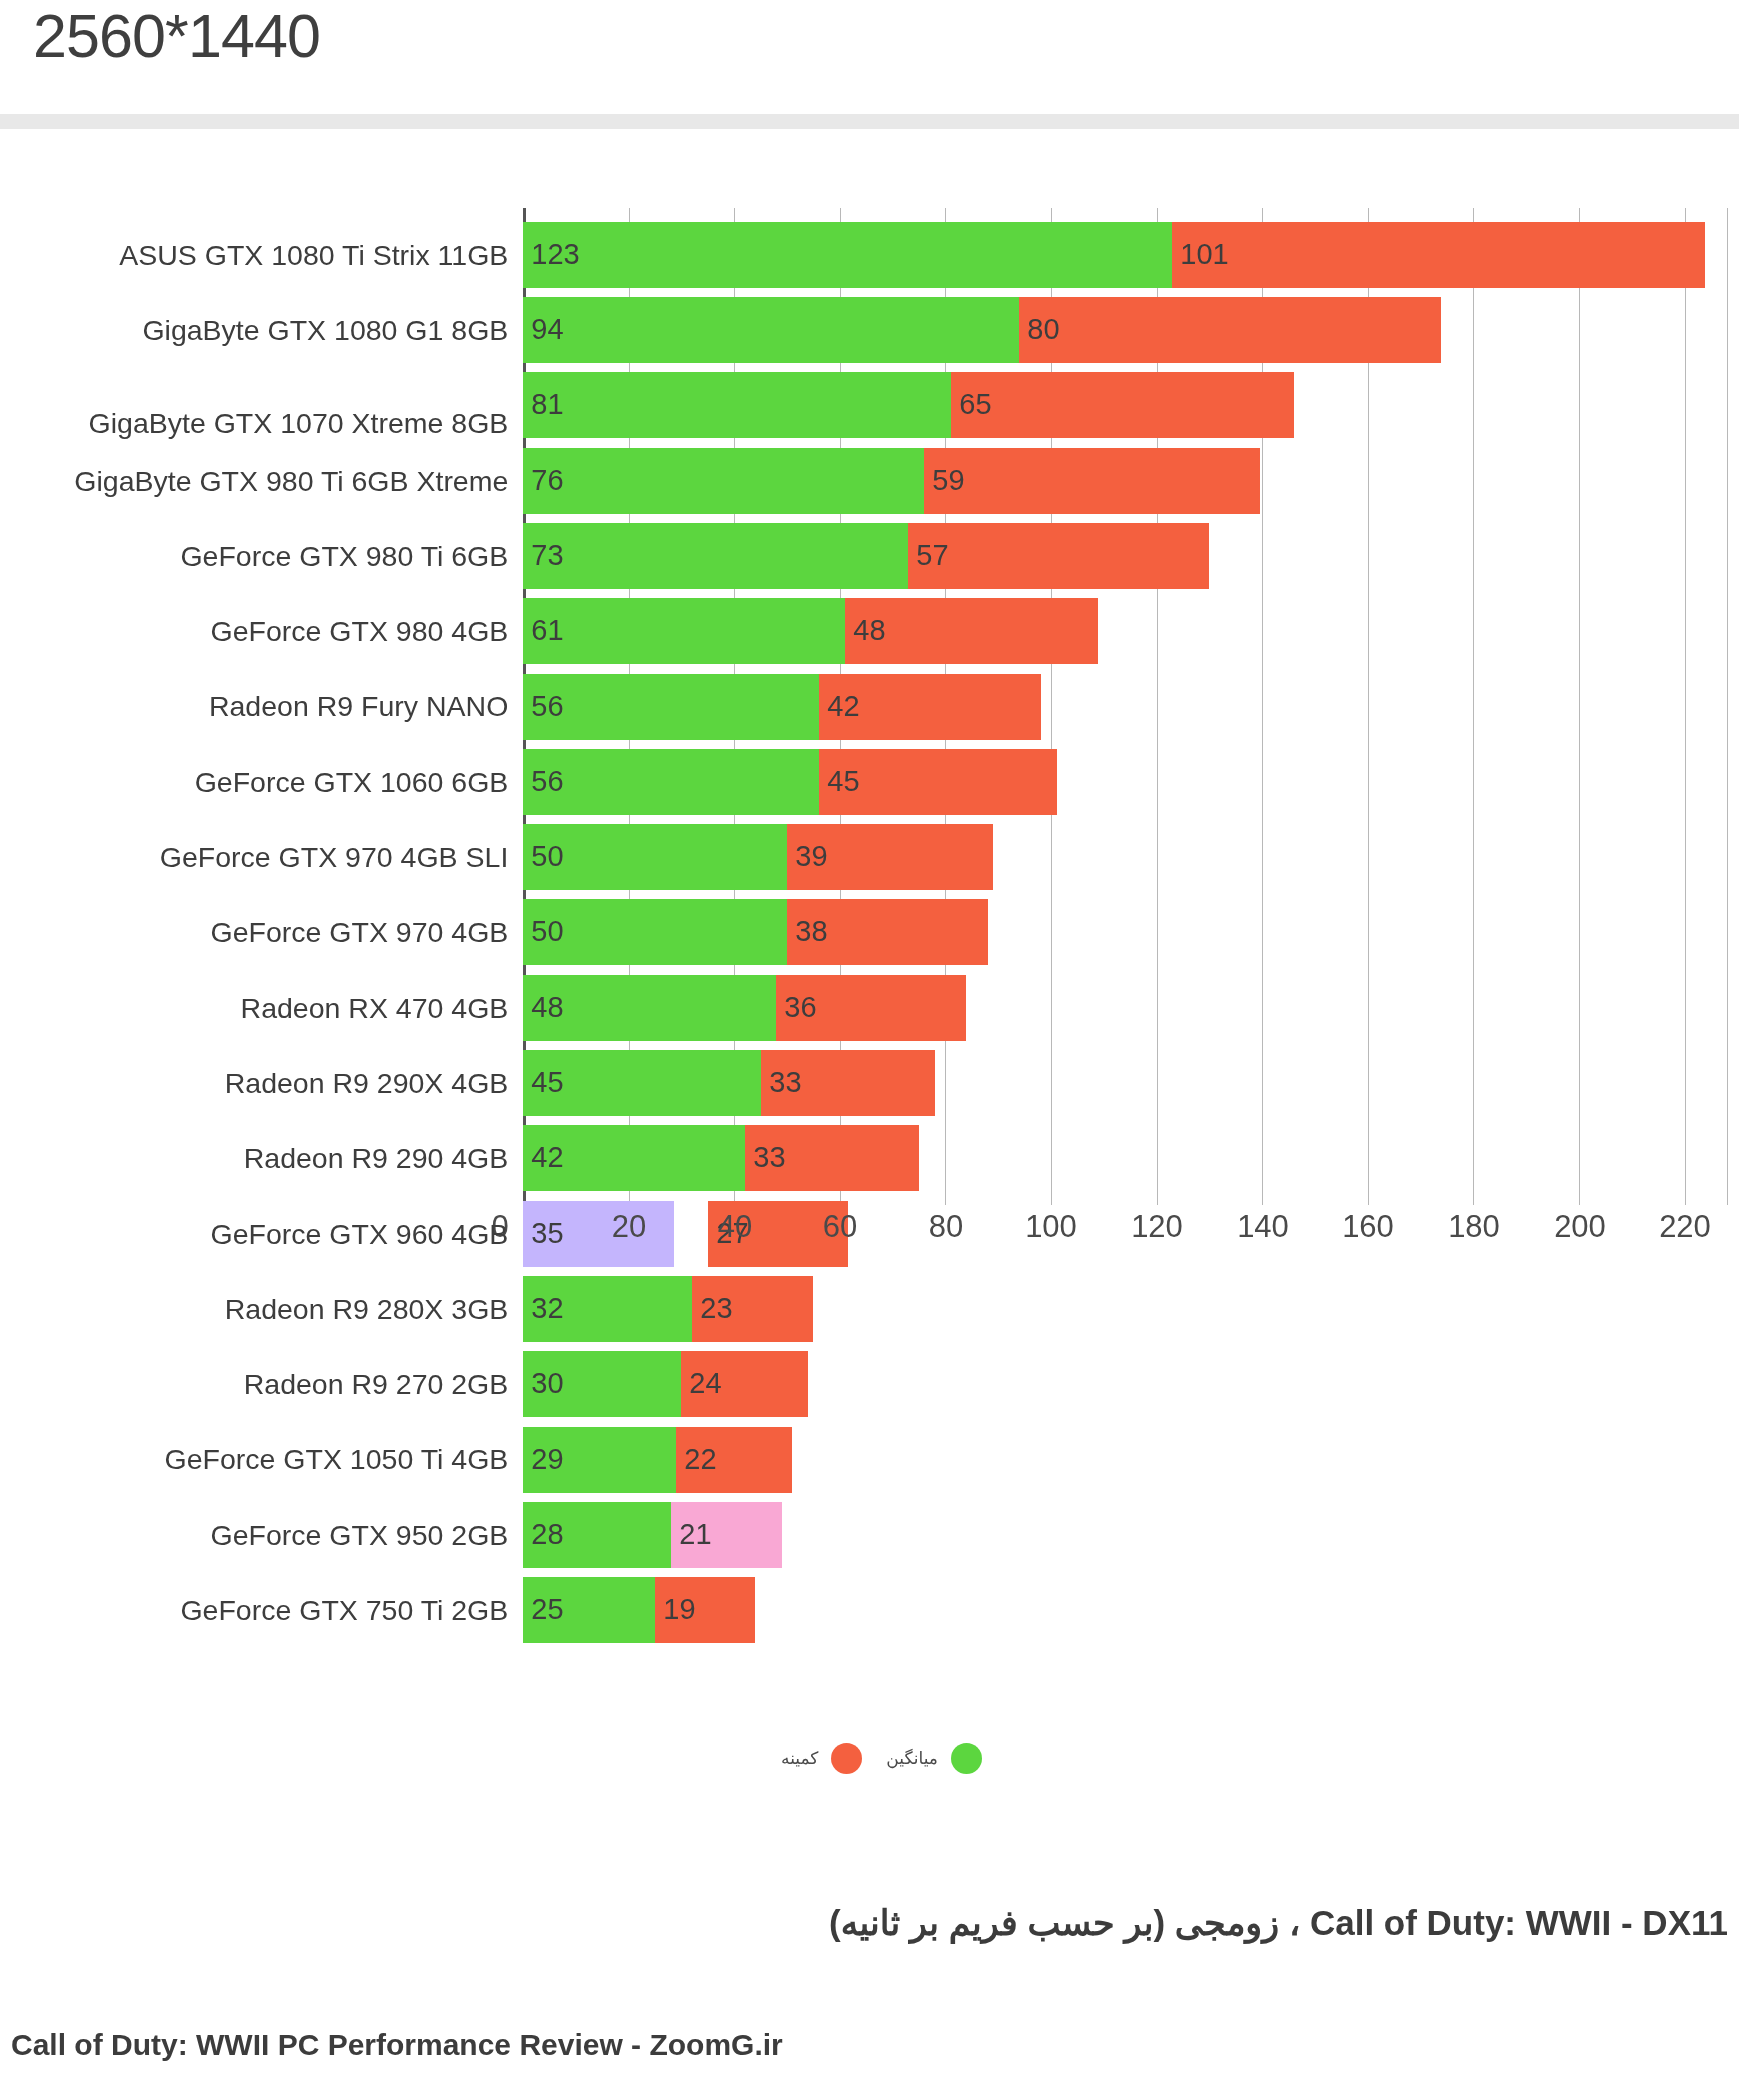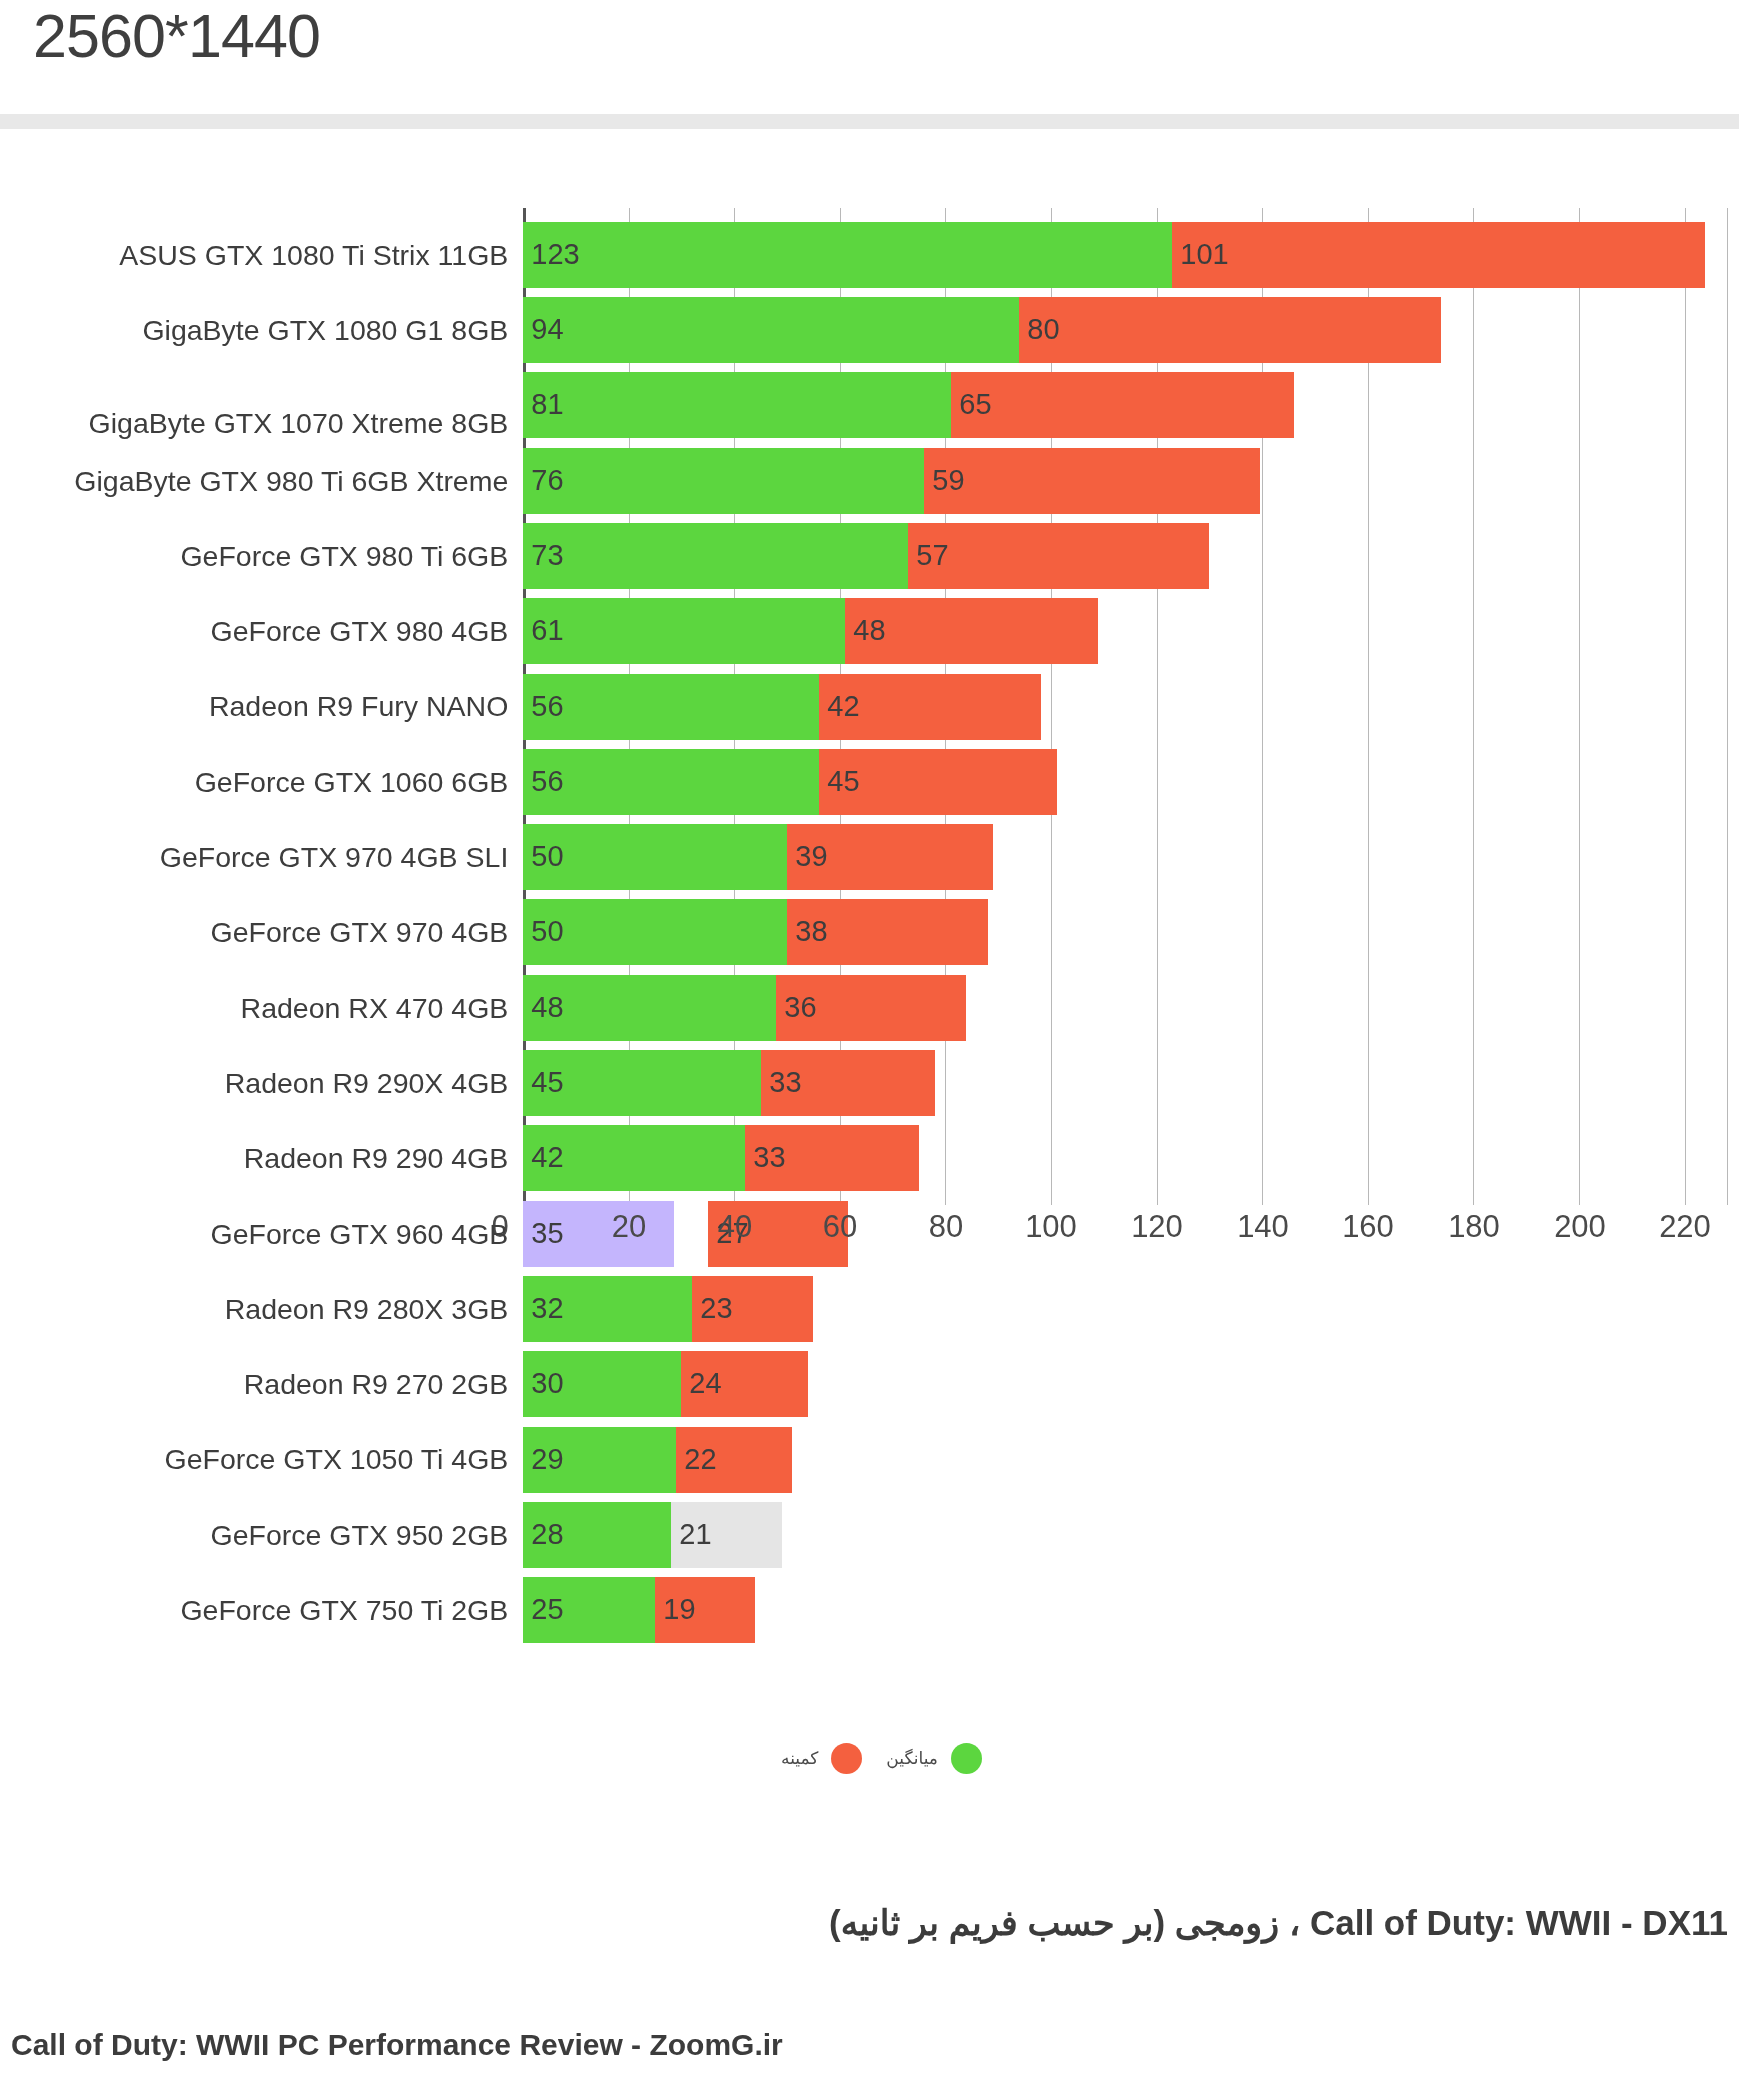--- a/index.html
+++ b/index.html
@@ -345,21 +345,21 @@
             <span class="seg-label">29</span>
           </div>
           <div class="seg seg-min" style="left: 153px; width: 116px; background: rgb(244, 96, 63);">
             <span class="seg-label">22</span>
           </div>
         </div>
         <div class="row" style="top: 1294px; width: 259px;">
           <div class="seg seg-avg" style="left: 0px; width: 148px; background: rgb(92, 214, 63);">
             <span class="seg-label">28</span>
           </div>
-          <div class="seg seg-min" style="left: 148px; width: 111px; background: #e5e5e5;">
+          <div class="seg seg-min" style="left: 148px; width: 111px; background: #f9a8d4;">
             <span class="seg-label">21</span>
           </div>
         </div>
         <div class="row" style="top: 1369px; width: 232px;">
           <div class="seg seg-avg" style="left: 0px; width: 132px; background: rgb(92, 214, 63);">
             <span class="seg-label">25</span>
           </div>
           <div class="seg seg-min" style="left: 132px; width: 100px; background: rgb(244, 96, 63);">
             <span class="seg-label">19</span>
           </div>

